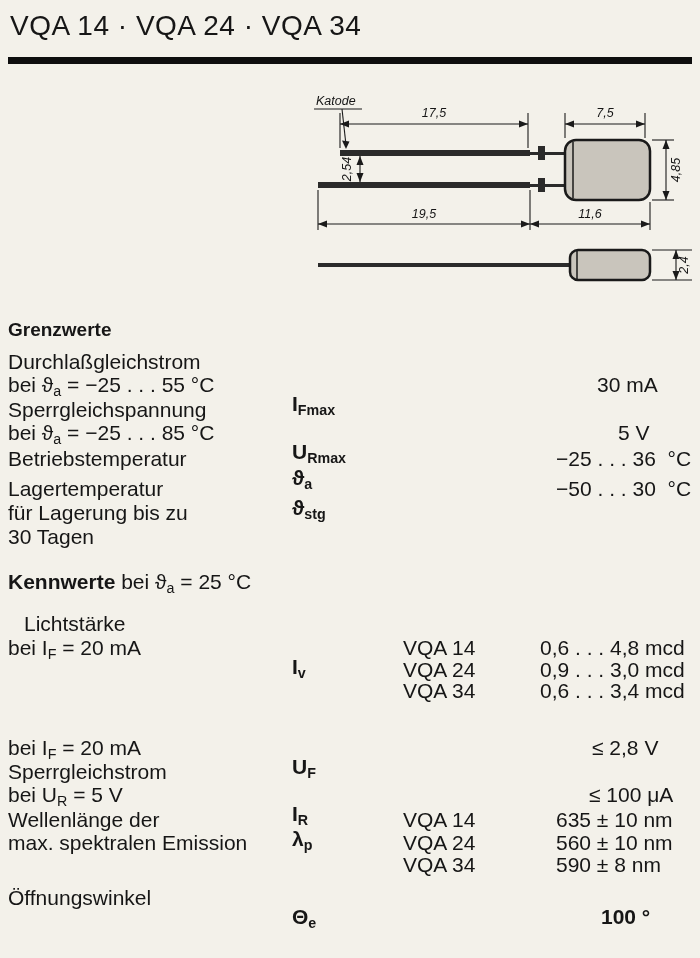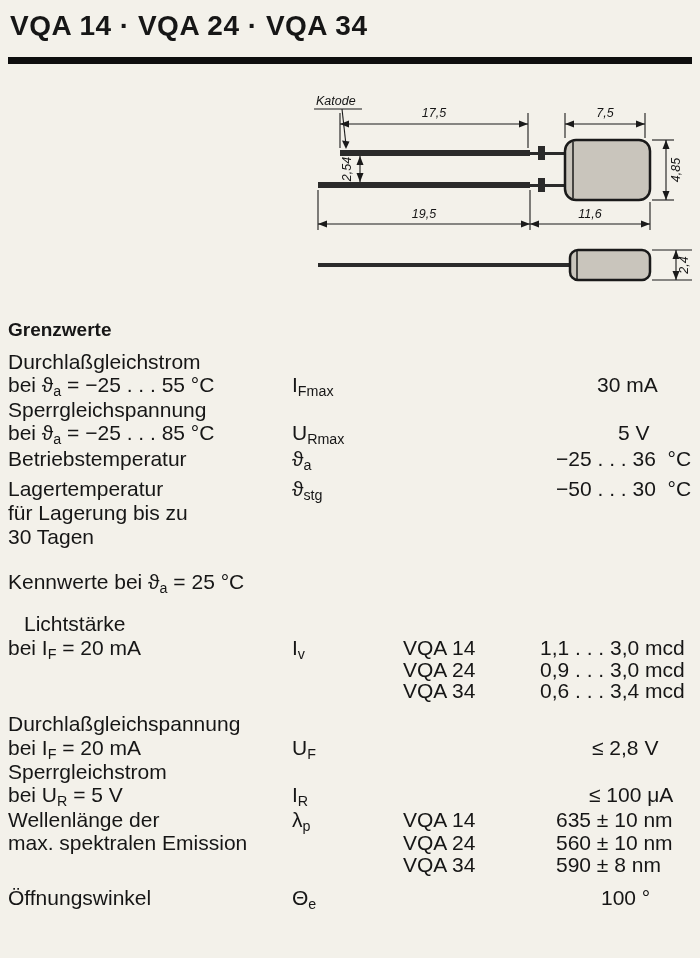--- a/index.html
+++ b/index.html
@@ -4,26 +4,26 @@
 <style>
   html,body { margin:0; padding:0; }
   .page {
     position:relative; width:700px; height:958px;
     background:#f3f1ea; overflow:hidden;
     font-family:"Liberation Sans", sans-serif;
     color:#161616;
   }
   .title {
     position:absolute; left:10px; top:10px;
-    font-size:28px; font-weight:bold; letter-spacing:0.5px;
+    font-size:28px; font-weight:normal; letter-spacing:0.5px;
     white-space:pre;
   }
   .rule { position:absolute; left:8px; top:57px; width:684px; height:7px; background:#0e0e0e; }
   .t { position:absolute; font-size:21px; white-space:pre; line-height:1.1; }
-  .b { font-weight:normal; }
+  .b { font-weight:bold;margin-top:19px; }
   .head { font-size:19px; font-weight:bold; }
   sub { font-size:68%; vertical-align:-0.3em; line-height:0; }
   svg text {
     font-family:"Liberation Sans", sans-serif;
     font-style:italic; font-size:12.5px; fill:#161616;
   }
   .draw { position:absolute; left:300px; top:86px; }
   .dim line { stroke:#1a1a1a; stroke-width:1.1; }
   .dim path { fill:#1a1a1a; stroke:none; }
   .metal { fill:#2b2b2b; }
@@ -146,27 +146,26 @@
   <div class="t" style="left:556px; top:477px">−50 . . . 30  °C</div>
   <div class="t" style="left:8px; top:501px">für Lagerung bis zu</div>
   <div class="t" style="left:8px; top:525px">30 Tagen</div>
 
   <div class="t" style="left:8px; top:570px"><span class="b">Kennwerte</span><span> bei ϑ</span><sub>a</sub><span> = 25 °C</span></div>
 
   <div class="t" style="left:24px; top:612px">Lichtstärke</div>
   <div class="t" style="left:8px; top:636px"><span>bei I</span><sub>F</sub><span> = 20 mA</span></div>
   <div class="t b" style="left:292px; top:636px"><span>I</span><sub>v</sub></div>
   <div class="t" style="left:403px; top:636px">VQA 14</div>
-  <div class="t" style="left:540px; top:636px">1,1 . . . 3,0 mcd</div>
+  <div class="t" style="left:540px; top:636px">0,6 . . . 4,8 mcd</div>
   <div class="t" style="left:403px; top:658px">VQA 24</div>
   <div class="t" style="left:540px; top:658px">0,9 . . . 3,0 mcd</div>
   <div class="t" style="left:403px; top:679px">VQA 34</div>
   <div class="t" style="left:540px; top:679px">0,6 . . . 3,4 mcd</div>
 
-  <div class="t" style="left:8px; top:712px">Durchlaßgleichspannung</div>
   <div class="t" style="left:8px; top:736px"><span>bei I</span><sub>F</sub><span> = 20 mA</span></div>
   <div class="t b" style="left:292px; top:736px"><span>U</span><sub>F</sub></div>
   <div class="t" style="left:592px; top:736px">≤ 2,8 V</div>
 
   <div class="t" style="left:8px; top:760px">Sperrgleichstrom</div>
   <div class="t" style="left:8px; top:783px"><span>bei U</span><sub>R</sub><span> = 5 V</span></div>
   <div class="t b" style="left:292px; top:783px"><span>I</span><sub>R</sub></div>
   <div class="t" style="left:589px; top:783px">≤ 100 μA</div>
 
   <div class="t" style="left:8px; top:831px">max. spektralen Emission</div>

